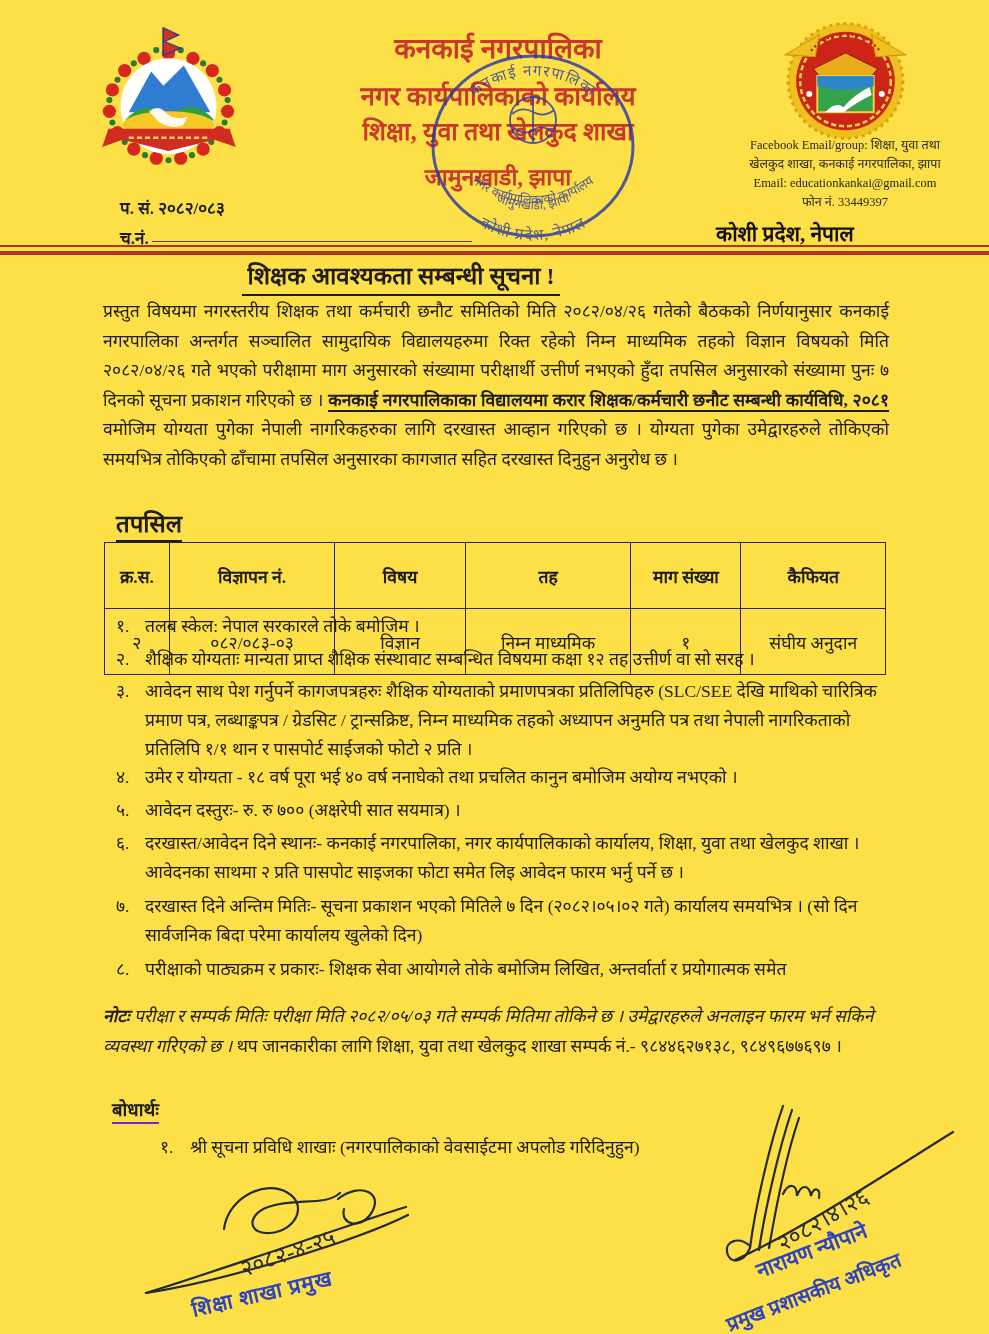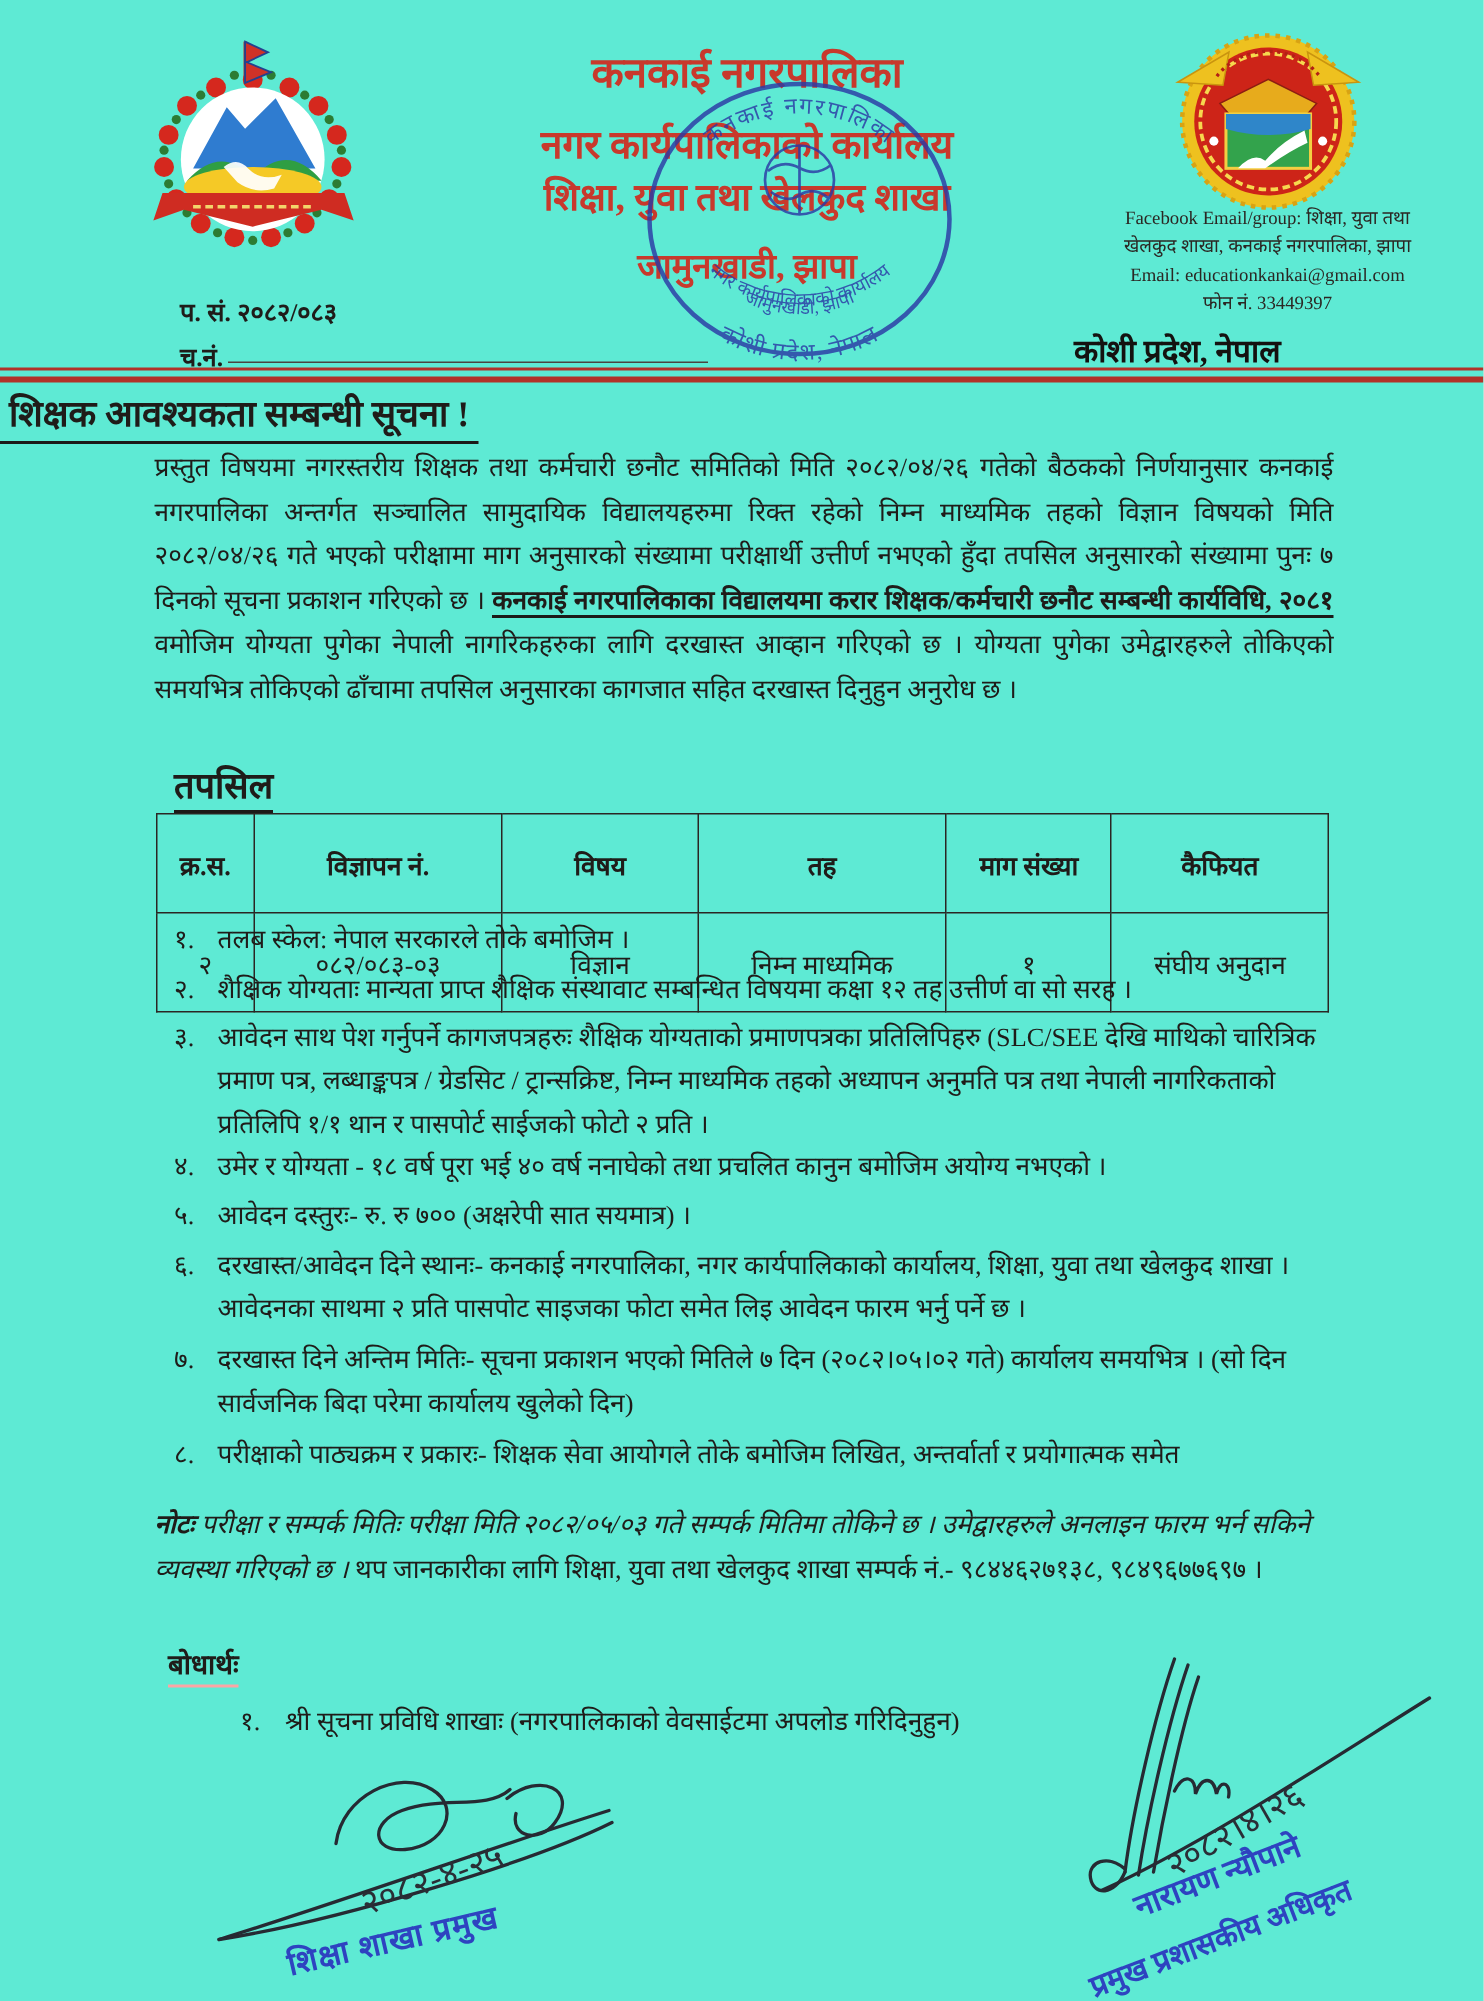--- a/index.html
+++ b/index.html
@@ -1,18 +1,18 @@
 <!DOCTYPE html>
 <html><head>
 <meta charset="utf-8">
 <style>
   html,body{margin:0;padding:0;background:#e8e6e0;}
   .page{
     position:relative; width:989px; height:1334px; margin:0 auto;
-    background:#5eead4; overflow:hidden;
+    background:#fde047; overflow:hidden;
     font-family:"Liberation Serif","DejaVu Serif",serif;
     color:#1f1c19;
   }
   
   .logo-left{position:absolute;left:90px;top:22px;width:158px;height:144px;}
   .logo-right{position:absolute;left:773px;top:14px;width:146px;height:132px;}
   .head-center{position:absolute;left:252px;top:28px;width:492px;text-align:center;color:#c8392c;font-weight:bold;}
   .head-center .l1{font-size:28px;}
   .head-center .l2{font-size:26px;margin-top:11px;}
   .head-center .l3{font-size:25px;margin-top:0;}
@@ -21,39 +21,39 @@
     font-size:12.5px;line-height:19px;color:#2b2723;font-family:"Liberation Serif",serif;}
   .refno{position:absolute;left:120px;top:196px;font-size:17px;font-weight:bold;}
   .chno{position:absolute;left:120px;top:226px;font-size:17px;font-weight:bold;}
   .ch-line{position:absolute;left:152px;top:241px;width:320px;border-bottom:1.6px solid #4a453f;}
   .province{position:absolute;left:716px;top:219px;font-size:21px;font-weight:bold;color:#141210;}
   .red-rule{position:absolute;left:0;top:245px;width:989px;height:4px;
     border-top:2px solid #b23229;border-bottom:4px solid #b23229;}
   .stamp{position:absolute;left:418px;top:48px;width:230px;height:205px;color:#2b3aa5;opacity:.82;}
   .stamp text{fill:#2b3aa5;font-family:"Liberation Serif",serif;}
   
-  .title-wrap{position:absolute;left:0;top:258px;width:802px;text-align:left;}
+  .title-wrap{position:absolute;left:0;top:258px;width:802px;text-align:center;}
   .title-wrap .title{display:inline-block;font-size:24px;font-weight:bold;
     border-bottom:2.5px solid #1c1a18;padding:0 6px 3px 6px;}
   .para{position:absolute;left:103px;top:297px;width:786px;font-size:17.5px;
     line-height:29.5px;text-align:justify;}
   .bold-ul{font-weight:bold;border-bottom:2px solid #1c1a18;}
   .tapasil{position:absolute;left:116px;top:506px;font-size:24px;font-weight:bold;
     border-bottom:2px solid #1c1a18;padding-bottom:1px;}
   .tbl{position:absolute;left:104px;top:542px;width:782px;border-collapse:collapse;}
   .tbl th,.tbl td{border:1.8px solid #2a2623;text-align:center;font-size:17.5px;padding:19px 4px;height:27px;}
   .tbl th{font-weight:bold;}
   .term{position:absolute;left:116px;width:772px;display:flex;font-size:17.5px;line-height:29px;}
   .term .num{width:29px;flex:0 0 29px;}
   .term .txt{flex:1;}
   .note{position:absolute;left:103px;top:1001px;width:786px;font-size:17.5px;line-height:30px;}
   .note .it{font-style:italic;}
   .note .it b{font-weight:bold;}
   .bodh{position:absolute;left:112px;top:1096px;font-size:18.5px;font-weight:bold;
-    border-bottom:2px solid #fca5a5;padding-bottom:1px;}
+    border-bottom:2px solid #6d28d9;padding-bottom:1px;}
   .bodh-item{position:absolute;left:160px;top:1134px;width:700px;font-size:17.5px;display:flex;}
   .bodh-item .num{width:30px;flex:0 0 30px;}
   
   .sig-left{position:absolute;left:128px;top:1163px;width:340px;height:168px;}
   .sig-left svg{position:absolute;left:0;top:0;}
   .role-left{position:absolute;left:62px;top:116px;transform:rotate(-13deg);
     color:#2e43c0;font-size:21px;font-weight:bold;letter-spacing:1px;white-space:nowrap;}
   .sig-right{position:absolute;left:695px;top:1098px;width:294px;height:236px;}
   .sig-right svg{position:absolute;left:0;top:0;}
   .name-right{position:absolute;left:58px;top:138px;transform:rotate(-21deg);

